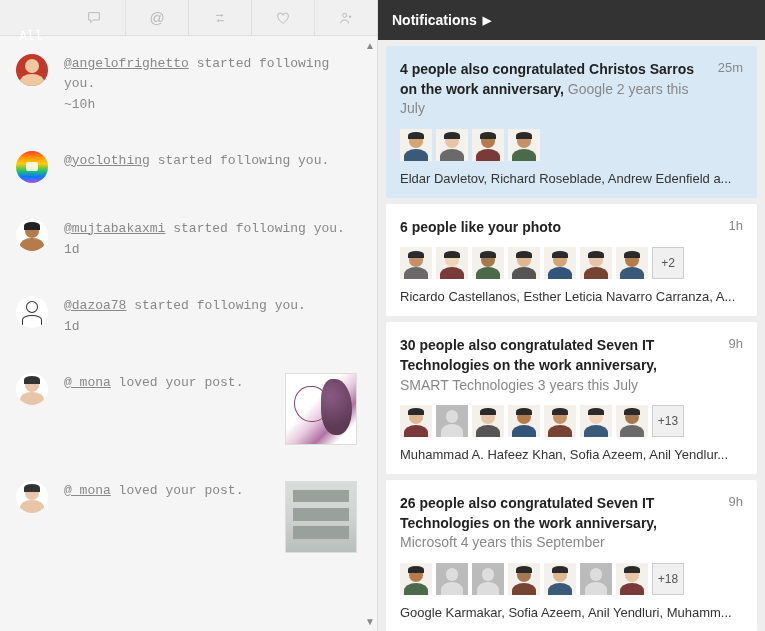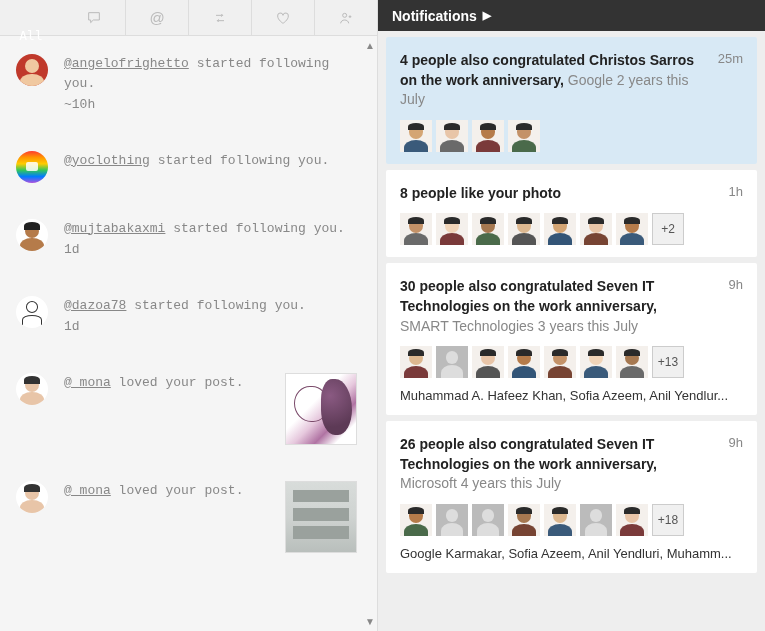--- a/index.html
+++ b/index.html
@@ -13,21 +13,21 @@
 .feed { flex: 1; overflow-y: auto; padding: 0; position: relative; }
 .feed-item { display: flex; padding: 18px 20px 18px 16px; font-family: "Courier New", monospace; font-size: 13px; color: #888; }
 .feed-avatar { width: 32px; height: 32px; border-radius: 50%; flex-shrink: 0; margin-right: 16px; background: #ddd; position: relative; overflow: hidden; }
 .feed-body { flex: 1; line-height: 1.5; }
 .feed-user { text-decoration: underline; color: #888; cursor: pointer; text-align: right; }
 .feed-post-link { }
 .feed-time { margin-top: 2px; }
 .feed-thumb { width: 72px; height: 72px; background: #e8e8e8; margin-left: 8px; flex-shrink: 0; border: 1px solid #ddd; position: relative; overflow: hidden; }
 
 .right-panel { flex: 1; height: 631px; background: #fff; display: flex; flex-direction: column; }
-.right-header { background: #333; color: #fff; height: 31px; display: flex; align-items: center; padding: 0 14px; font-size: 14px; font-weight: bold; }
+.right-header { background: #333; color: #fff; height: 40px; display: flex; align-items: center; padding: 0 14px; font-size: 14px; font-weight: bold; }
 .right-header .caret { margin-left: 6px; font-size: 11px; }
 .notif-list { flex: 1; overflow-y: auto; background: #eee; }
 .notif { background: #fff; margin: 6px 8px; padding: 14px 14px 12px 14px; position: relative; border-radius: 2px; }
 .notif.highlight { background: #d8e9f5; }
 .notif-time { position: absolute; top: 14px; right: 14px; color: #888; font-size: 13px; }
 .notif-title { font-size: 14px; color: #222; line-height: 1.4; padding-right: 42px; }
 .notif-title .muted { color: #888; }
 .notif-title .bold { font-weight: bold; }
 .notif-avatars { display: flex; margin-top: 10px; gap: 4px; align-items: center; }
 .notif-ava { width: 32px; height: 32px; background: #e0e0e0; position: relative; overflow: hidden; }
@@ -155,24 +155,25 @@
             <div class="ava-head" style="width: 46%; height: 46%; top: 14%; left: 27%; background: rgb(181, 123, 74);"></div>
             <div style="position: absolute; width: 52%; height: 22%; top: 10%; left: 24%; background: rgb(42, 42, 42); border-radius: 50% 50% 0px 0px;"></div>
             <div class="ava-body" style="width: 76%; height: 48%; bottom: -10%; left: 12%; background: rgb(122, 58, 58);"></div>
           </div>
           <div class="notif-ava" style="background: rgb(244, 240, 236);">
             <div class="ava-head" style="width: 46%; height: 46%; top: 14%; left: 27%; background: rgb(196, 146, 104);"></div>
             <div style="position: absolute; width: 52%; height: 22%; top: 10%; left: 24%; background: rgb(42, 42, 42); border-radius: 50% 50% 0px 0px;"></div>
             <div class="ava-body" style="width: 76%; height: 48%; bottom: -10%; left: 12%; background: rgb(74, 106, 74);"></div>
           </div>
         </div>
+        <div class="notif-names">Eldar Davletov, Richard Roseblade, Andrew Edenfield a...</div>
       </div>
       <div class="notif">
         <div class="notif-time">1h</div>
-        <div class="notif-title"><span class="bold">8 people like your photo</span></div>
+        <div class="notif-title"><span class="bold">6 people like your photo</span></div>
         <div class="notif-avatars">
           <div class="notif-ava" style="background: rgb(244, 240, 236);">
             <div class="ava-head" style="width: 46%; height: 46%; top: 14%; left: 27%; background: rgb(196, 146, 104);"></div>
             <div style="position: absolute; width: 52%; height: 22%; top: 10%; left: 24%; background: rgb(42, 42, 42); border-radius: 50% 50% 0px 0px;"></div>
             <div class="ava-body" style="width: 76%; height: 48%; bottom: -10%; left: 12%; background: rgb(106, 106, 106);"></div>
           </div>
           <div class="notif-ava" style="background: rgb(244, 240, 236);">
             <div class="ava-head" style="width: 46%; height: 46%; top: 14%; left: 27%; background: rgb(240, 212, 184);"></div>
             <div style="position: absolute; width: 52%; height: 22%; top: 10%; left: 24%; background: rgb(42, 42, 42); border-radius: 50% 50% 0px 0px;"></div>
             <div class="ava-body" style="width: 76%; height: 48%; bottom: -10%; left: 12%; background: rgb(122, 58, 58);"></div>
@@ -197,20 +198,21 @@
             <div style="position: absolute; width: 52%; height: 22%; top: 10%; left: 24%; background: rgb(42, 42, 42); border-radius: 50% 50% 0px 0px;"></div>
             <div class="ava-body" style="width: 76%; height: 48%; bottom: -10%; left: 12%; background: rgb(119, 68, 51);"></div>
           </div>
           <div class="notif-ava" style="background: rgb(244, 240, 236);">
             <div class="ava-head" style="width: 46%; height: 46%; top: 14%; left: 27%; background: rgb(181, 123, 74);"></div>
             <div style="position: absolute; width: 52%; height: 22%; top: 10%; left: 24%; background: rgb(42, 42, 42); border-radius: 50% 50% 0px 0px;"></div>
             <div class="ava-body" style="width: 76%; height: 48%; bottom: -10%; left: 12%; background: rgb(58, 90, 122);"></div>
           </div>
           <div class="notif-more">+2</div>
         </div>
+        <div class="notif-names">Ricardo Castellanos, Esther Leticia Navarro Carranza, A...</div>
       </div>
       <div class="notif">
         <div class="notif-time">9h</div>
         <div class="notif-title"><span class="bold">30 people also congratulated Seven IT Technologies on the work anniversary,</span><span class="muted"> SMART Technologies 3 years this July</span></div>
         <div class="notif-avatars">
           <div class="notif-ava" style="background: rgb(244, 240, 236);">
             <div class="ava-head" style="width: 46%; height: 46%; top: 14%; left: 27%; background: rgb(221, 184, 144);"></div>
             <div style="position: absolute; width: 52%; height: 22%; top: 10%; left: 24%; background: rgb(42, 42, 42); border-radius: 50% 50% 0px 0px;"></div>
             <div class="ava-body" style="width: 76%; height: 48%; bottom: -10%; left: 12%; background: rgb(122, 58, 58);"></div>
           </div>
@@ -242,21 +244,21 @@
             <div class="ava-head" style="width: 46%; height: 46%; top: 14%; left: 27%; background: rgb(166, 120, 80);"></div>
             <div style="position: absolute; width: 52%; height: 22%; top: 10%; left: 24%; background: rgb(42, 42, 42); border-radius: 50% 50% 0px 0px;"></div>
             <div class="ava-body" style="width: 76%; height: 48%; bottom: -10%; left: 12%; background: rgb(106, 106, 106);"></div>
           </div>
           <div class="notif-more">+13</div>
         </div>
         <div class="notif-names">Muhammad A. Hafeez Khan, Sofia Azeem, Anil Yendlur...</div>
       </div>
       <div class="notif">
         <div class="notif-time">9h</div>
-        <div class="notif-title"><span class="bold">26 people also congratulated Seven IT Technologies on the work anniversary,</span><span class="muted"> Microsoft 4 years this July</span></div>
+        <div class="notif-title"><span class="bold">26 people also congratulated Seven IT Technologies on the work anniversary,</span><span class="muted"> Microsoft 4 years this September</span></div>
         <div class="notif-avatars">
           <div class="notif-ava" style="background: rgb(244, 240, 236);">
             <div class="ava-head" style="width: 46%; height: 46%; top: 14%; left: 27%; background: rgb(181, 123, 74);"></div>
             <div style="position: absolute; width: 52%; height: 22%; top: 10%; left: 24%; background: rgb(42, 42, 42); border-radius: 50% 50% 0px 0px;"></div>
             <div class="ava-body" style="width: 76%; height: 48%; bottom: -10%; left: 12%; background: rgb(74, 106, 74);"></div>
           </div>
           <div class="notif-ava silhouette">
             <div class="ava-head"></div>
             <div class="ava-body"></div>
           </div>

